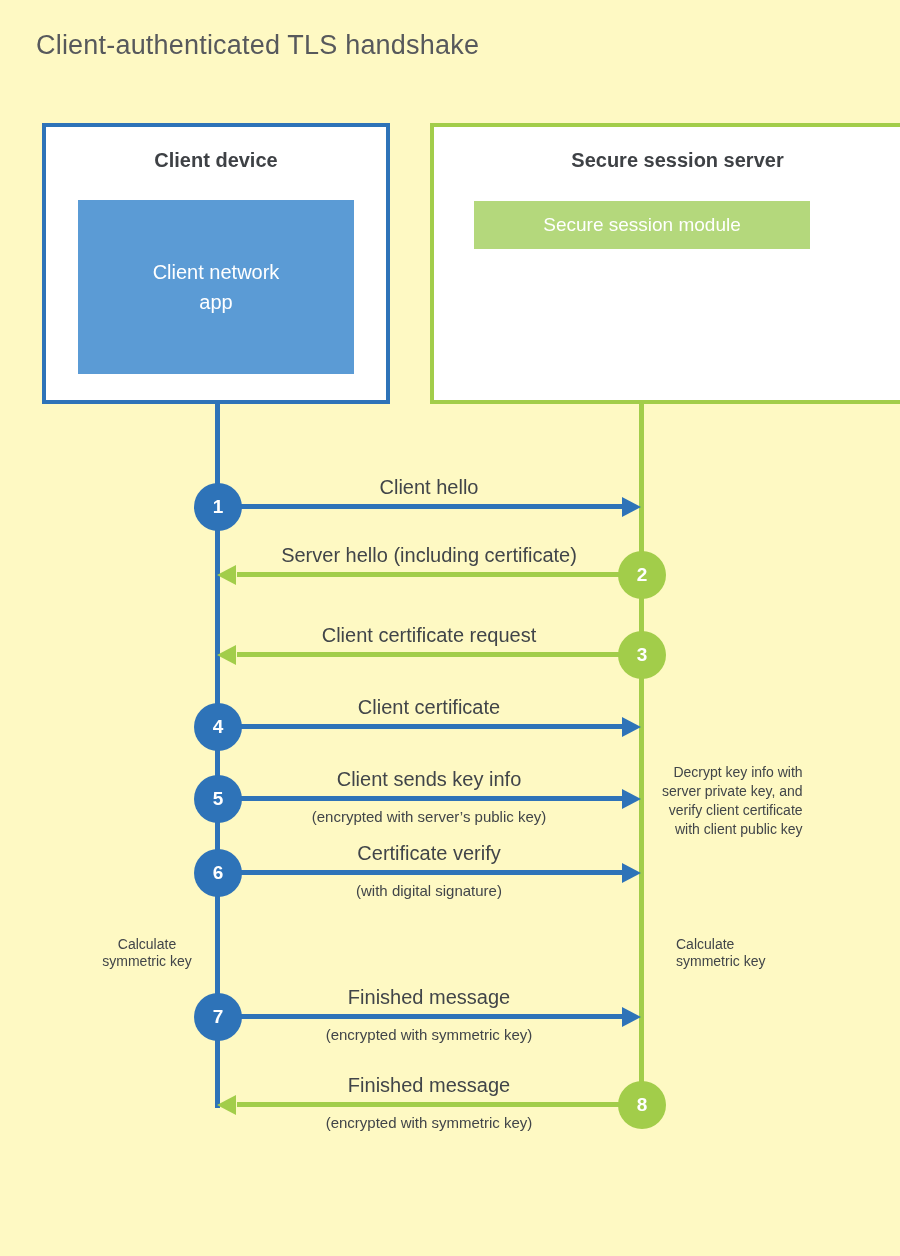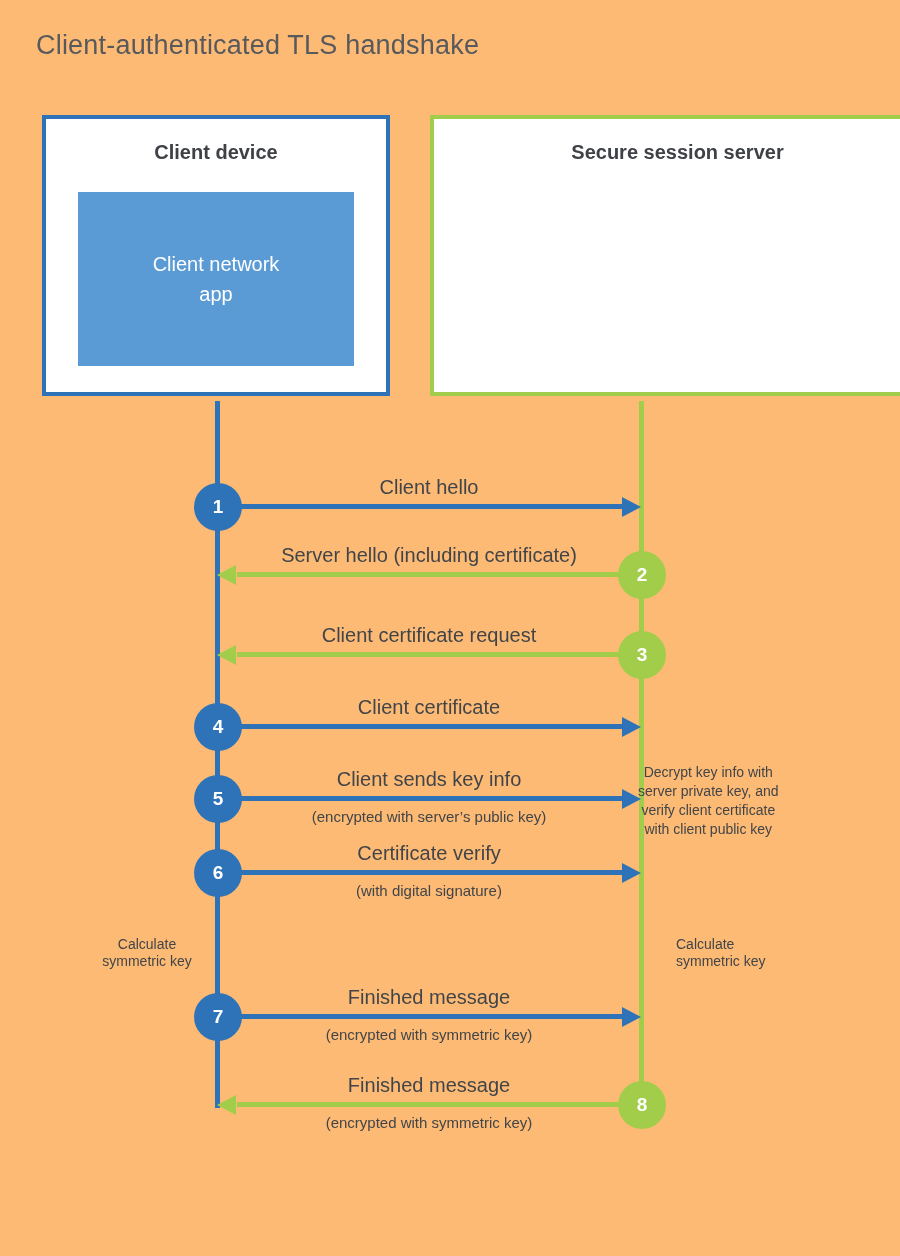--- a/index.html
+++ b/index.html
@@ -1,25 +1,25 @@
 <!DOCTYPE html>
 <html><head>
 <meta charset="utf-8">
 <style>
   html,body{margin:0;padding:0;background:#ffffff;}
   .stage{
-    position:relative;width:900px;height:1256px;background:#fdba74;overflow:hidden;
+    position:relative;width:900px;height:1256px;background:#fef9c3;overflow:hidden;
     font-family:"Liberation Sans","DejaVu Sans",sans-serif;
   }
   .page-title{
     position:absolute;left:36px;top:30px;font-size:27px;font-weight:400;
     color:#57595c;letter-spacing:.2px;
   }
   
-  .box{position:absolute;top:115px;box-sizing:border-box;background:#fff;}
+  .box{position:absolute;top:123px;box-sizing:border-box;background:#fff;}
   .client-box{left:42px;width:348px;height:281px;border:4px solid #2e73b8;}
   .server-box{left:430px;width:495px;height:281px;border:4px solid #a2cd4a;}
   .box-title{margin-top:22px;text-align:center;font-size:20px;font-weight:bold;color:#3e4145;}
   .client-app{
     position:absolute;left:32px;top:73px;width:276px;height:174px;background:#5b9bd5;
     display:flex;flex-direction:column;align-items:center;justify-content:center;
     color:#ffffff;font-size:20px;line-height:30px;text-align:center;
   }
   .server-bar{
     position:absolute;left:40px;width:336px;height:48px;background:#b4d87c;
@@ -49,39 +49,40 @@
     font-size:20px;color:#414549;
   }
   .msg-sub{
     position:absolute;left:429px;transform:translateX(-50%);white-space:nowrap;
     font-size:15px;color:#414549;
   }
   
   .note{position:absolute;font-size:14px;color:#414549;line-height:19px;}
   .note-calc-left{left:81px;top:936px;width:132px;text-align:center;line-height:17px;}
   .note-calc-right{left:676px;top:936px;text-align:left;line-height:17px;}
-  .note-decrypt{left:638px;top:763px;text-align:center;}
+  .note-decrypt{left:662px;top:763px;text-align:right;}
 </style>
 </head>
 <body>
 
 <div class="stage">
 
   <div class="page-title">Client-authenticated TLS handshake</div>
 
   <div class="box client-box">
     <div class="box-title">Client device</div>
     <div class="client-app">
       <div>Client network</div>
       <div>app</div>
     </div>
   </div>
 
   <div class="box server-box">
     <div class="box-title">Secure session server</div>
+    <div class="server-bar" style="top:74px">Secure session module</div>
   </div>
 
   <div class="lifeline blue-line"></div>
   <div class="lifeline green-line"></div>
 
   <div class="msg-label" style="top:476px">Client hello</div>
   <div class="hbar blue-bg bar-blue" style="top:504px"></div>
   <div class="head head-right" style="top:497px"></div>
   <div class="circle blue" style="top:483px">1</div>
 

